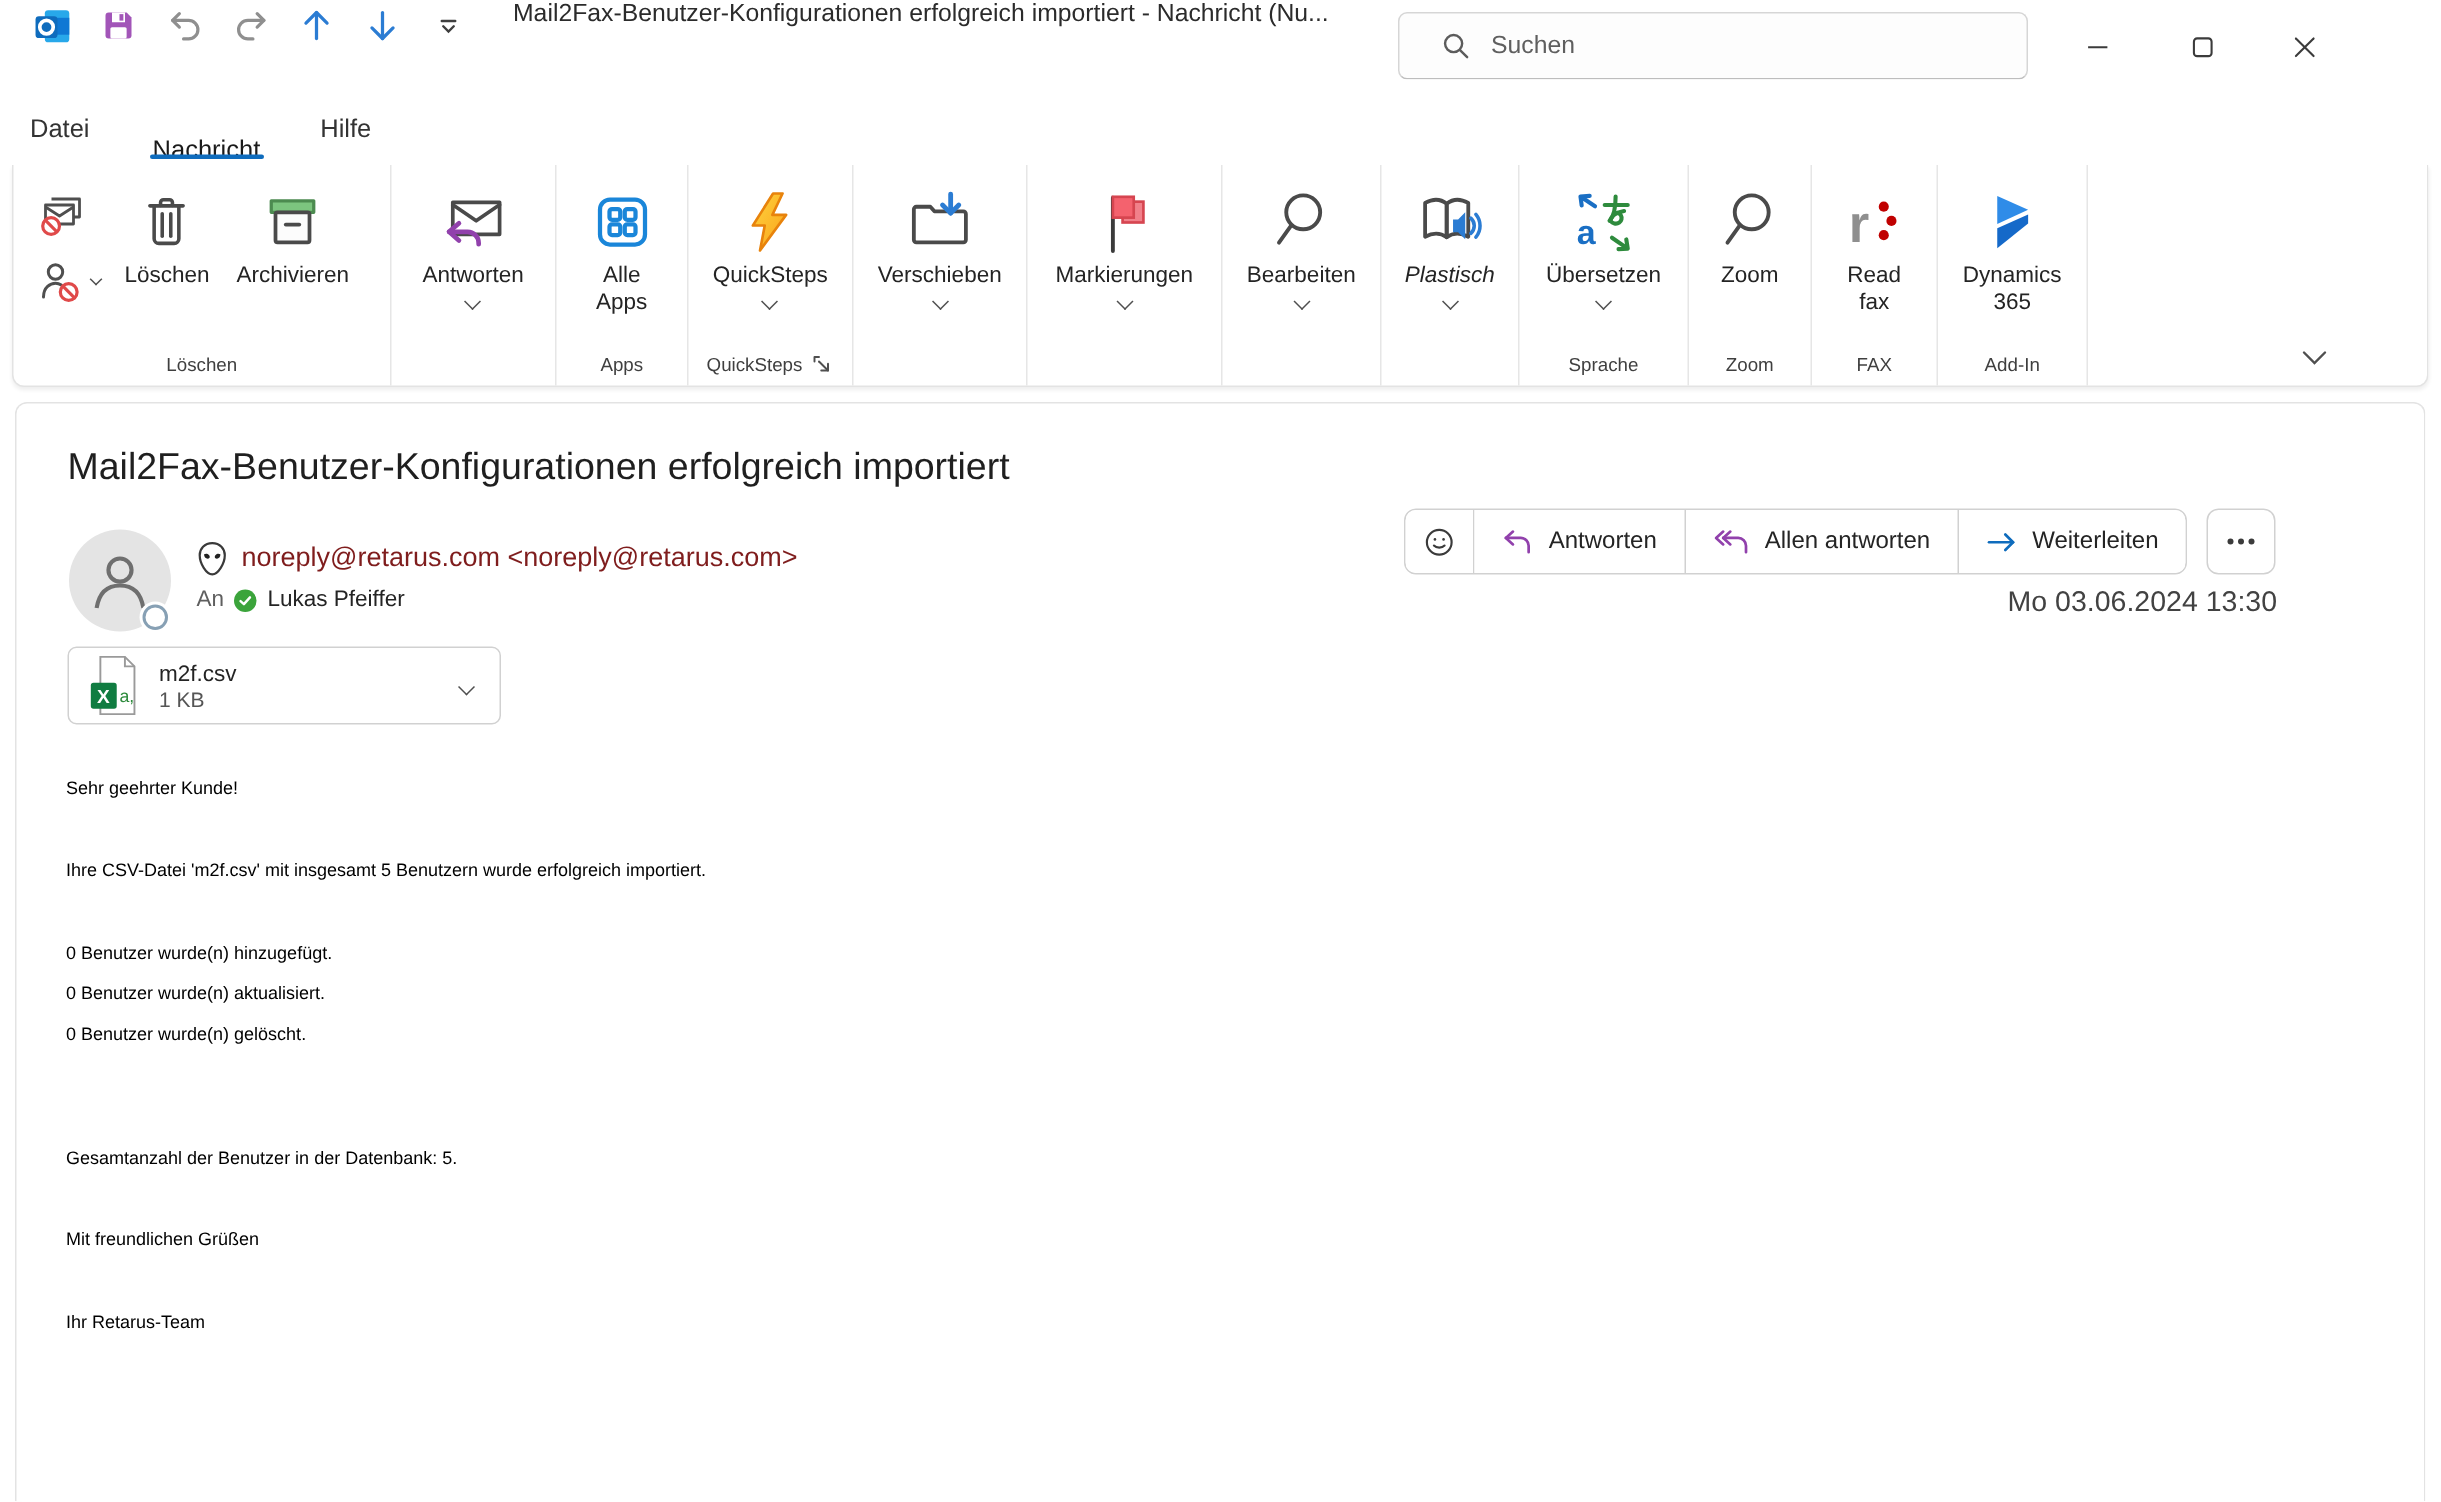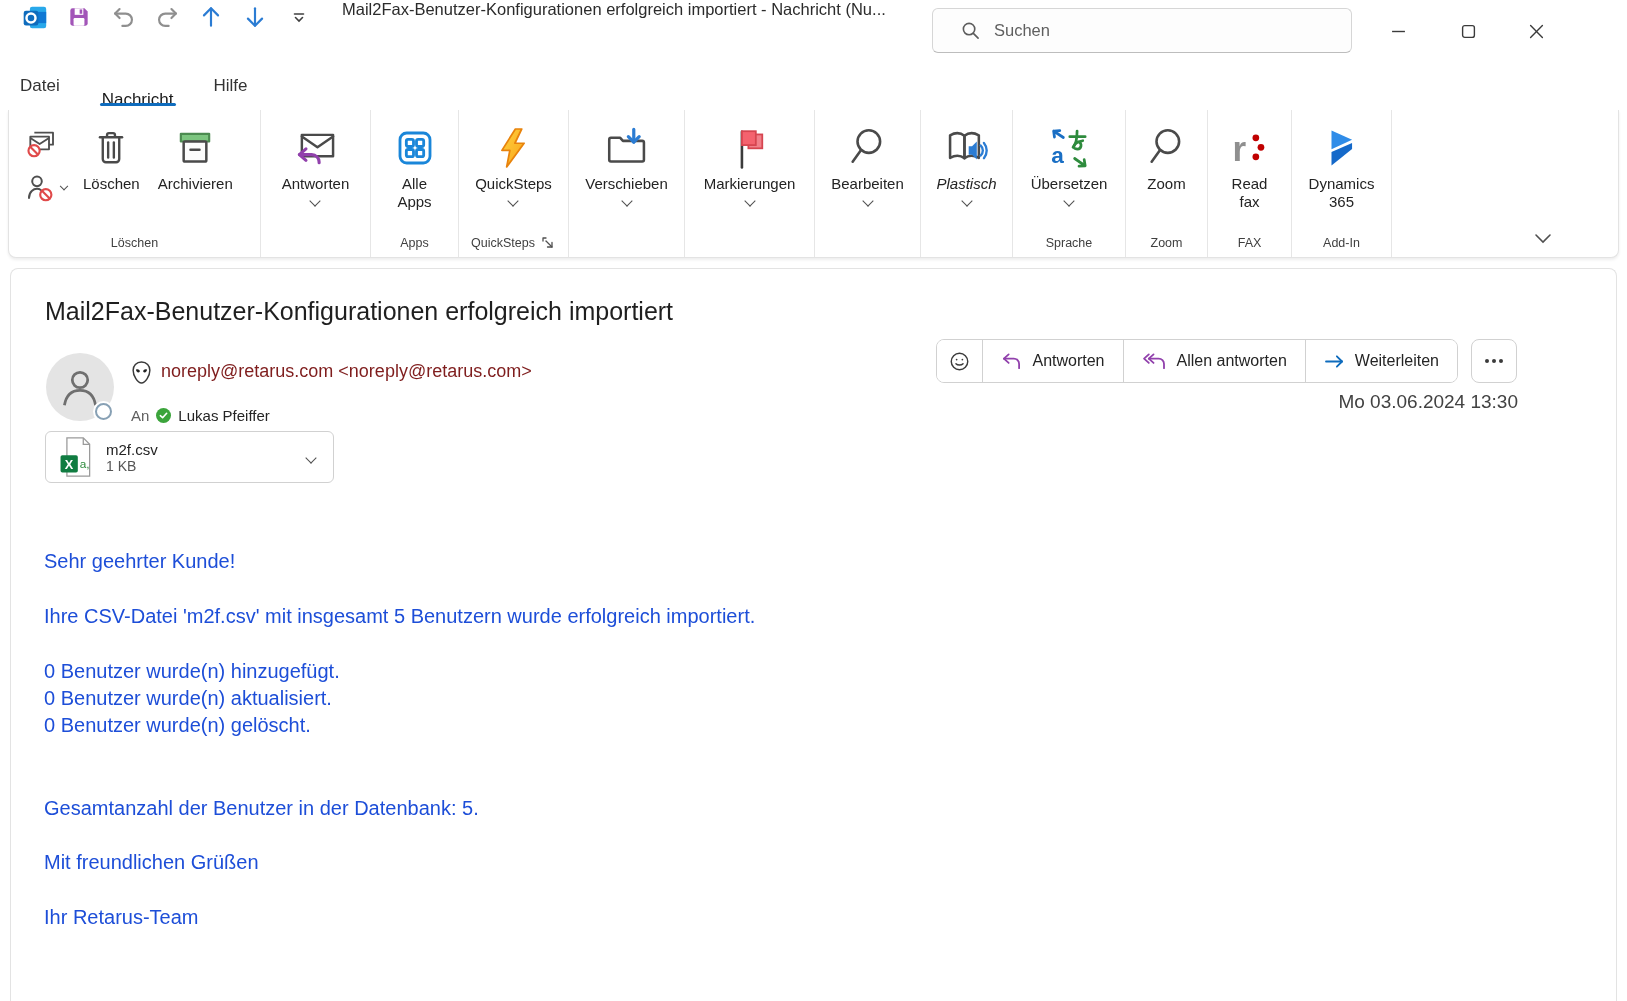--- a/index.html
+++ b/index.html
@@ -38,36 +38,36 @@
   .sbtn { display:flex; align-items:center; gap:4px; }
   .launcher { width:15px; height:15px; display:inline-block; }
   .collapse-chev { position:absolute; right:66px; bottom:12px; }
 
   
   .content { position:absolute; left:10px; top:268px; width:1607px; height:733px; background:#fff; border:1px solid #e3e3e3; border-bottom:none; border-radius:8px 8px 0 0; }
   .subject { position:absolute; left:34px; top:28px; font-size:25px; color:#1f1f1f; font-weight:400; }
   .avatar { position:absolute; left:35px; top:84px; width:68px; height:68px; border-radius:50%; background:#e4e4e4; display:flex; align-items:center; justify-content:center; }
   .presence { position:absolute; left:84px; top:134px; width:17px; height:17px; border-radius:50%; background:#fff; border:2.4px solid #87a0b4; box-shadow:0 0 0 2px #fff; }
   .sender-row { position:absolute; left:120px; top:92px; display:flex; gap:9px; font-size:18px; color:#7f1d1d; }
-  .to-row { position:absolute; left:120px; top:122px; display:flex; align-items:center; gap:7px; font-size:15px;margin-top:16px; }
+  .to-row { position:absolute; left:120px; top:122px; display:flex; align-items:flex-end; gap:7px; font-size:15px; }
   .to-label { color:#5f5f5f; }
   .badge-check { width:15px; height:15px; border-radius:50%; background:#3ba43b; display:inline-flex; align-items:center; justify-content:center; }
   .recipient { color:#242424; }
   .actions { position:absolute; top:70px; right:99px; display:flex; align-items:stretch; gap:13px; height:44px; }
   .actgroup { display:flex; border:1px solid #d1d1d1; border-radius:8px; overflow:hidden; background:#fff; }
   .actbtn { display:flex; align-items:center; gap:10px; padding:0 18px; font-size:16px; color:#242424; border-right:1px solid #d1d1d1; background:#fff; }
   .actbtn.lastb { border-right:none; }
   .actbtn.iconly { padding:0 11px; }
   .morebtn { width:46px; border:1px solid #d1d1d1; border-radius:8px; display:flex; align-items:center; justify-content:center; background:#fff; }
   .datetime { position:absolute; top:122px; right:98px; font-size:19px; color:#424242; }
   .attach { position:absolute; left:34px; top:162px; width:289px; height:52px; border:1px solid #d1d1d1; border-radius:6px; display:flex; align-items:center; padding:0 12px; gap:12px; background:#fff; }
   .attach .meta { flex:1; display:flex; flex-direction:column; line-height:17px; padding-top:2px; }
   .attach .aname { font-size:15px; color:#242424; }
   .attach .asize { font-size:14px; color:#555; }
-  .bodytext { position:absolute; left:33px; top:243px; right:60px; font-size:20px; color:#1d4ed8;margin-top:36px; }
+  .bodytext { position:absolute; left:33px; top:243px; right:60px; font-size:12px; color:#000000; }
   .bodyline { min-height:27.4px; line-height:27.4px; white-space:pre-wrap; }
 
   svg { display:block; }
 </style>
 </head>
 <body>
 
 <div class="page">
 
   <div class="titlebar">

